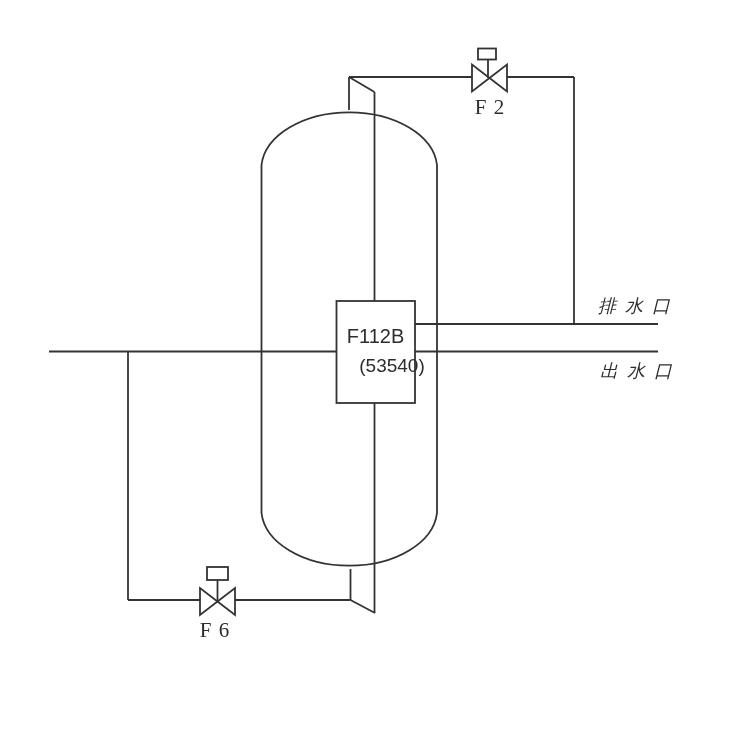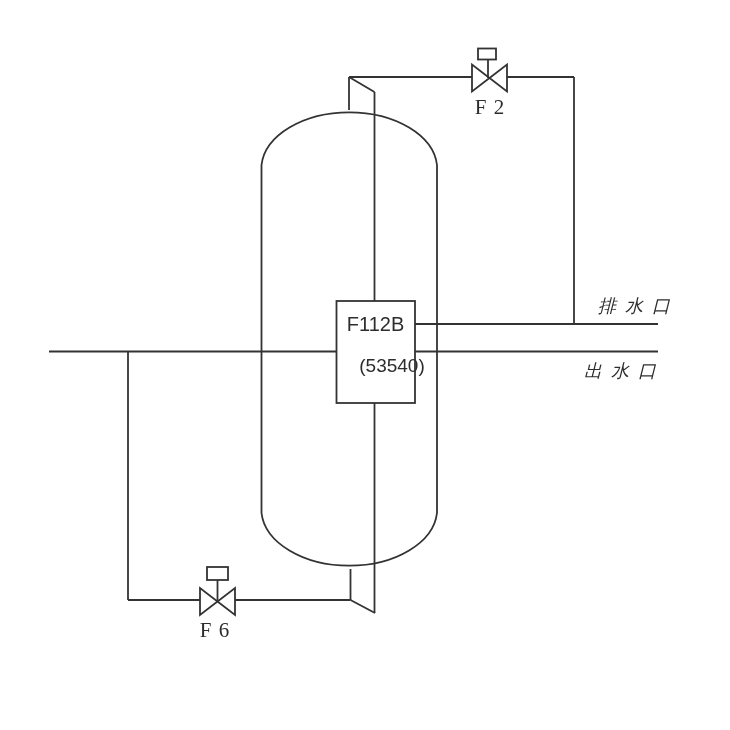--- a/index.html
+++ b/index.html
@@ -98,23 +98,23 @@
       <line x1="217.5" y1="580" x2="217.5" y2="601.5"></line>
       <rect x="207" y="567" width="21" height="13"></rect>
     </g>
 
     <rect class="whitefill" x="336.5" y="301" width="78.5" height="102"></rect>
   </svg>
 
 
   <div class="lbl lbl-cjk wide" style="left:635px; top:306px;">排 水 口</div>
 
-  <div class="lbl lbl-cjk wide" style="left:621px; top:371px;">出 水 口</div>
+  <div class="lbl lbl-cjk wide" style="left:637px; top:371px;">出 水 口</div>
 
   <div class="lbl lbl-valve" style="left:490px; top:107px;">F 2</div>
 
   <div class="lbl lbl-valve" style="left:215px; top:630px;">F 6</div>
 
-  <div class="lbl lbl-tank-id" style="left:375.5px; top:324px;">F112B</div>
+  <div class="lbl lbl-tank-id" style="left:375.5px; top:336px;">F112B</div>
 
   <div class="lbl lbl-tank-code" style="left:392px; top:366px;">(53540)</div>
 
 </div>
 
 </body></html>

